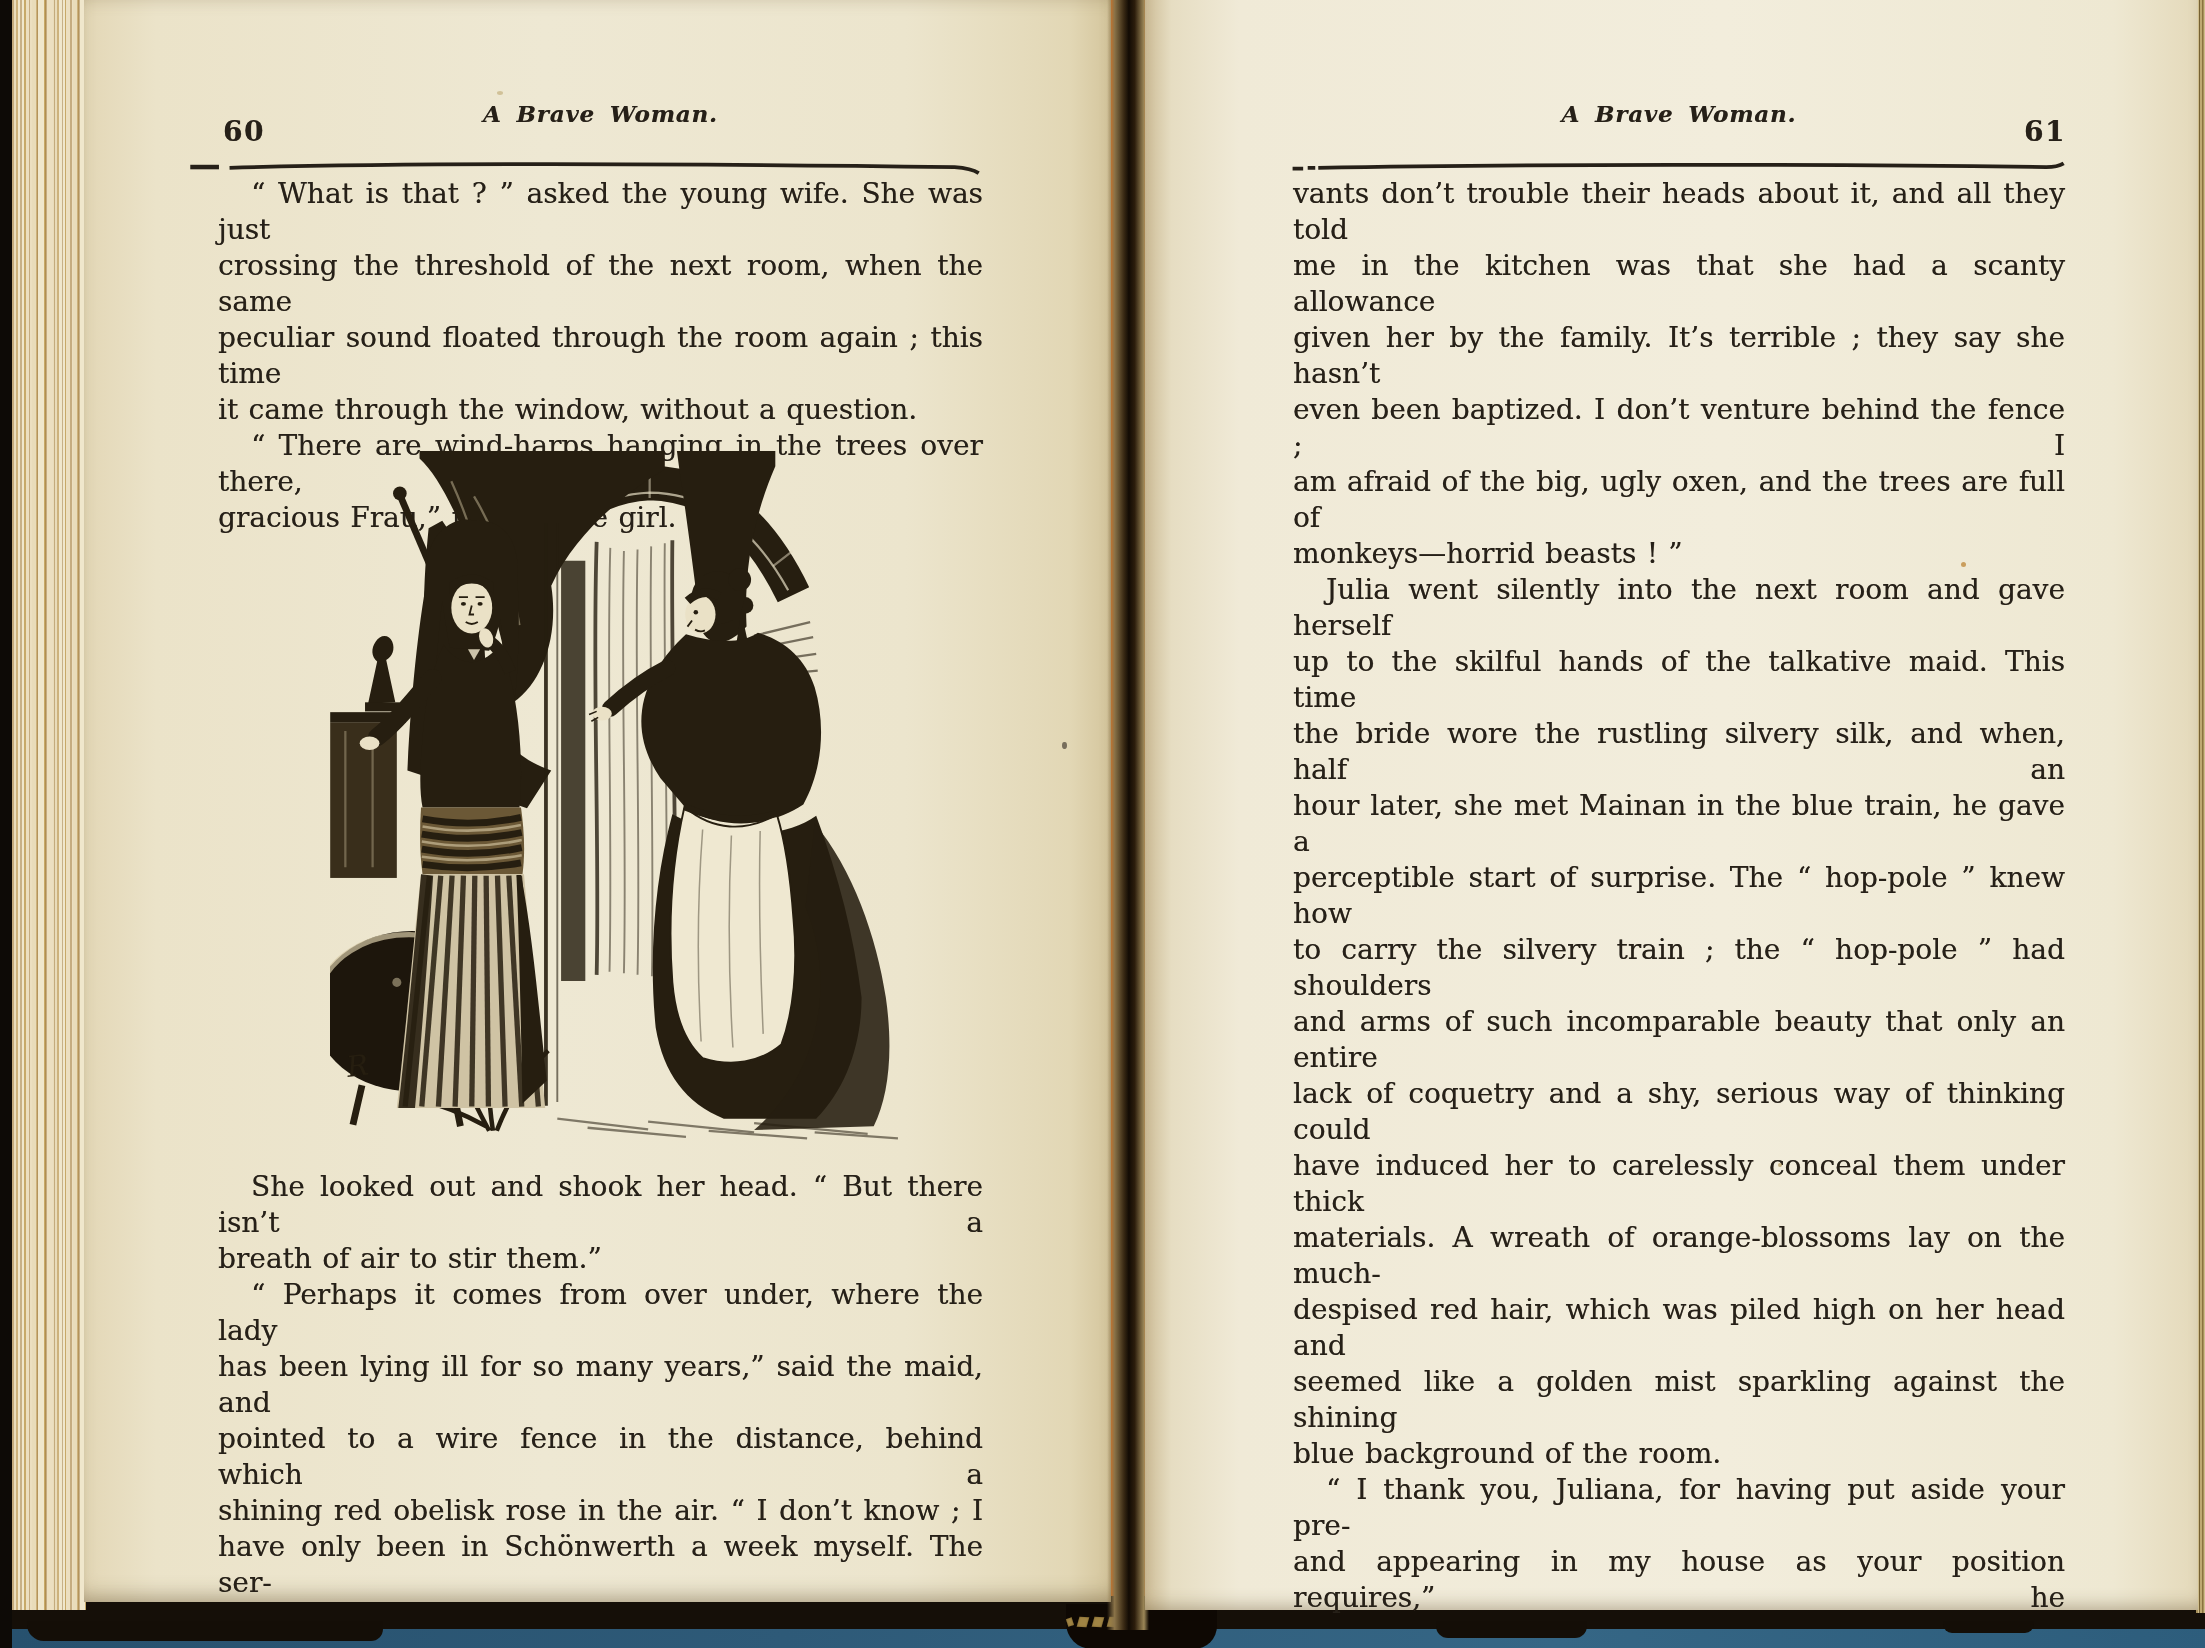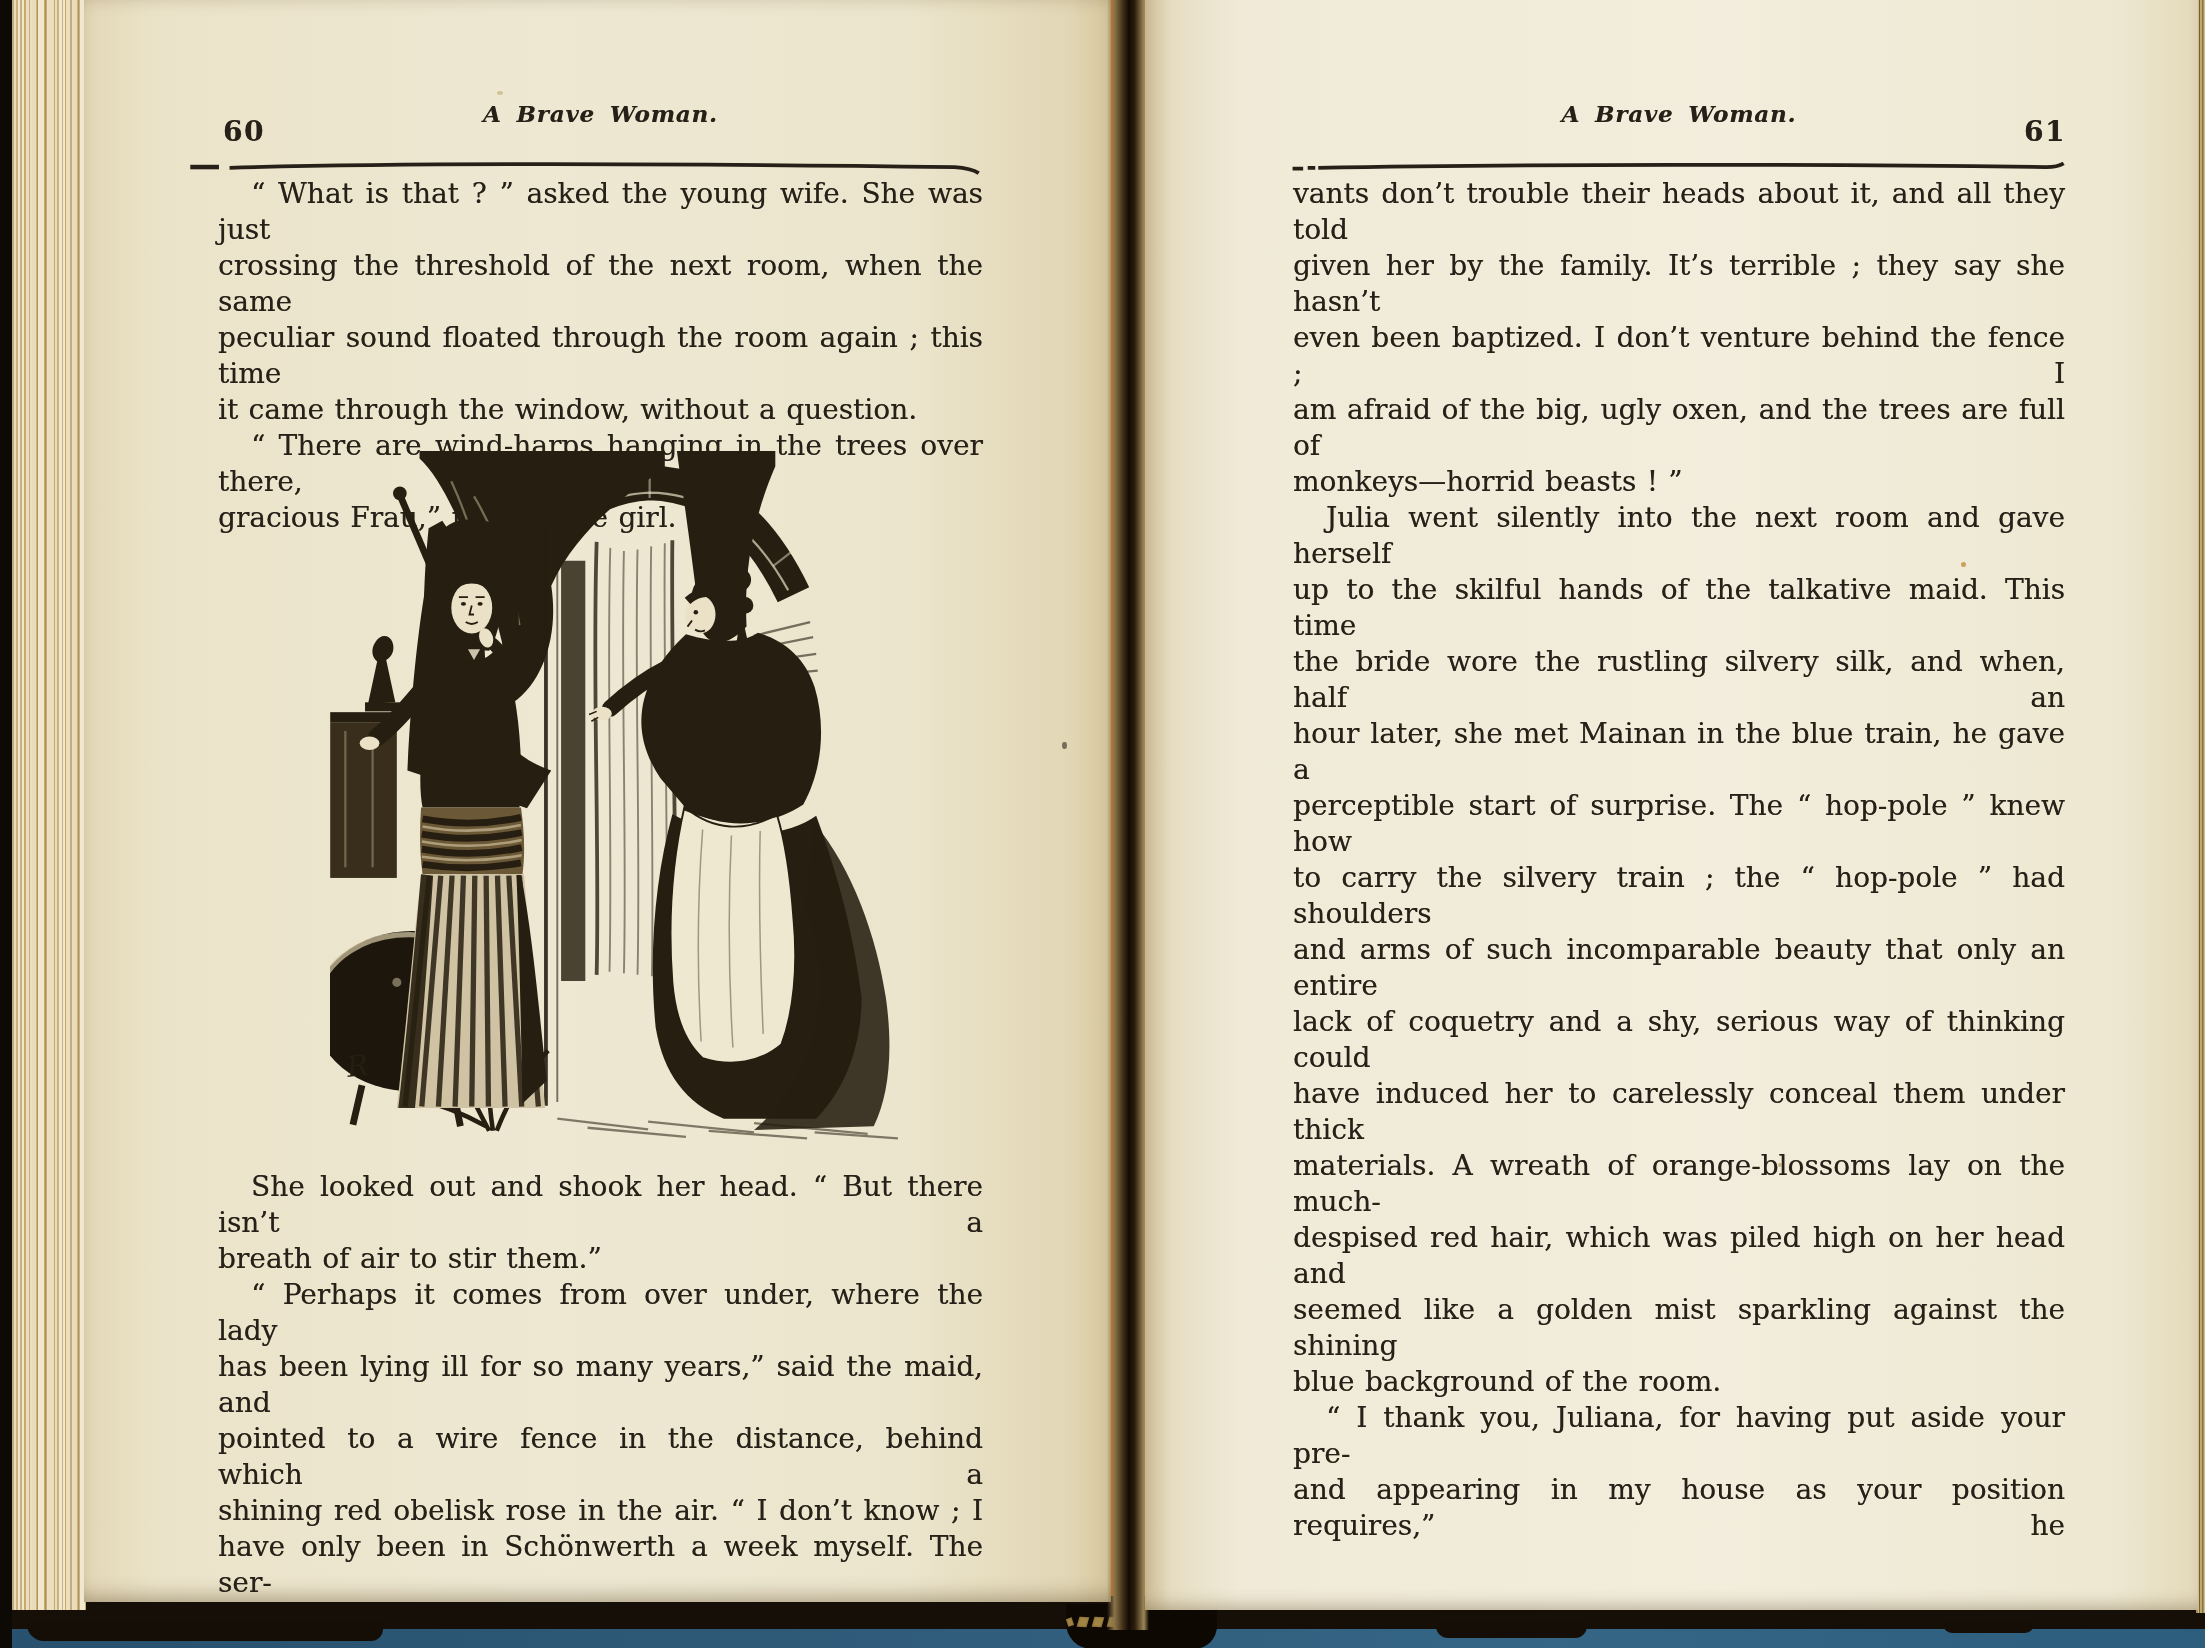--- a/index.html
+++ b/index.html
@@ -244,20 +244,21 @@
   <div class="page page-right">
     <div class="running-title">A Brave Woman.</div>
     <div class="folio">61</div>
     <svg class="rule" width="777" height="13.6" viewBox="0 0 1026 18">
       <path d="M2 10 h 14 M22 9 h 10" stroke="#262018" stroke-width="5" fill="none"></path>
       <path d="M36 9 C 300 4, 700 4, 1000 8 C 1010 8, 1018 6, 1023 3" stroke="#262018" stroke-width="5" fill="none"></path>
     </svg>
     <div class="textblock tb-right">
         <div class="para">
           <div class="line">vants don’t trouble their heads about it, and all they told</div>
+          <div class="line">me in the kitchen was that she had a scanty allowance</div>
           <div class="line">given her by the family.  It’s terrible ; they say she hasn’t</div>
           <div class="line">even been baptized.  I don’t venture behind the fence ; I</div>
           <div class="line">am afraid of the big, ugly oxen, and the trees are full of</div>
           <div class="line lastline">monkeys—horrid beasts ! ”</div>
         </div>
         <div class="para">
           <div class="line first">Julia went silently into the next room and gave herself</div>
           <div class="line">up to the skilful hands of the talkative maid.  This time</div>
           <div class="line">the bride wore the rustling silvery silk, and when, half an</div>
           <div class="line">hour later, she met Mainan in the blue train, he gave a</div>

